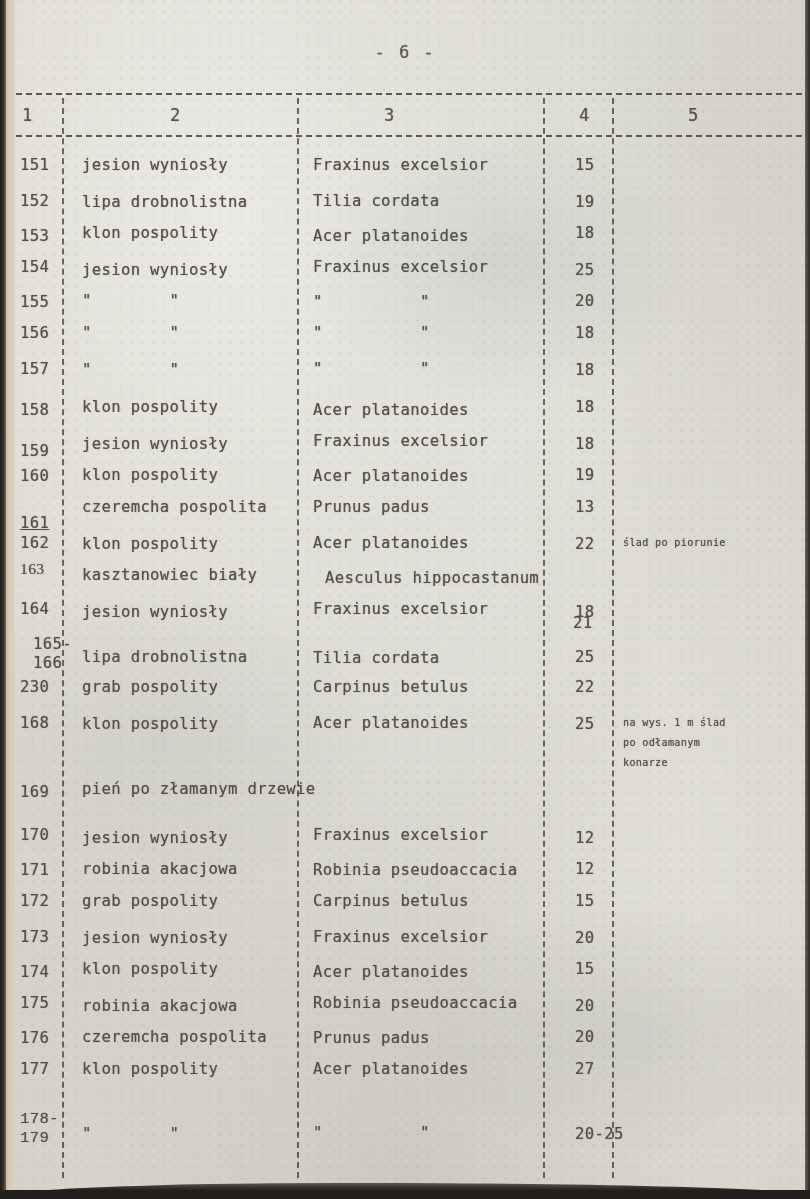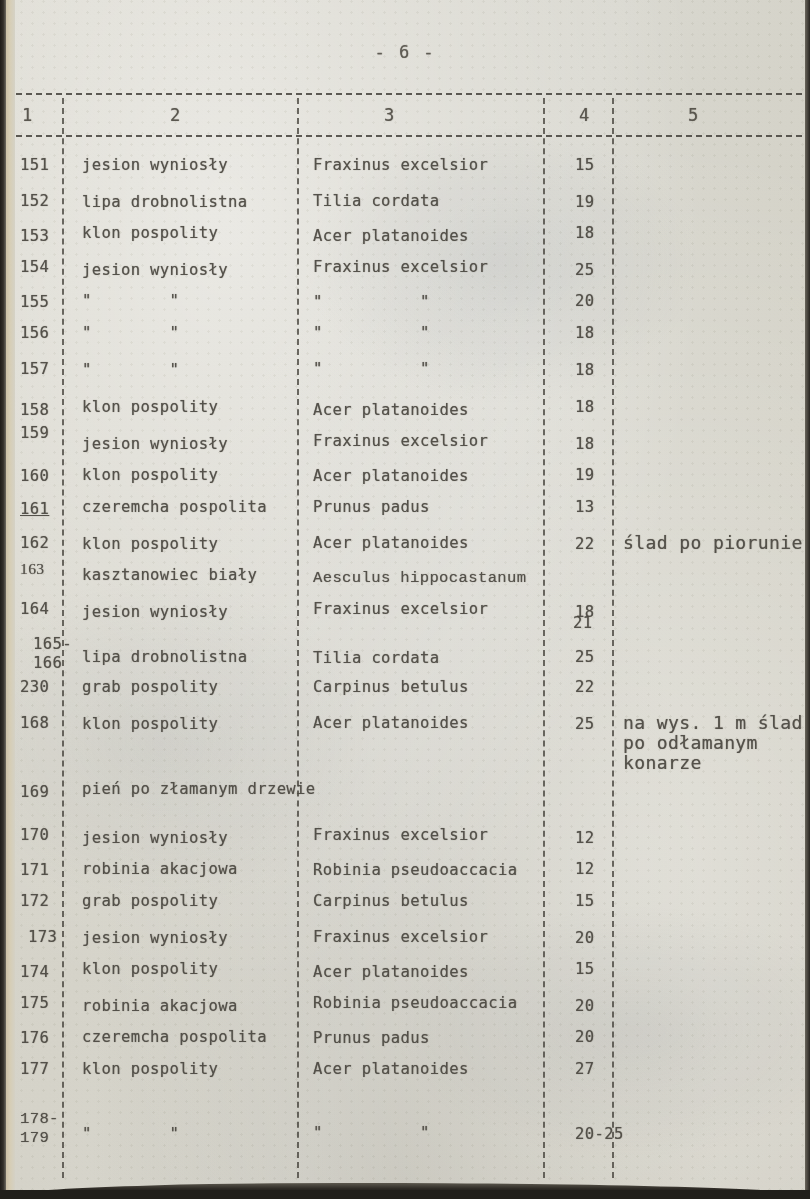--- a/index.html
+++ b/index.html
@@ -83,21 +83,21 @@
     position:absolute;width:0;
     border-left:2px dashed #46433c;
     opacity:.78;
   }
 
   
   .hdr{font-size:17px;color:#504d45;}
   .cell{font-size:15.5px;}
   .c1{text-align:left;}
   .c4{text-align:left;}
-  .note{font-size:18px;line-height:20px;}
+  .note{font-size:10px;line-height:20px;}
 </style>
 </head>
 <body>
 
 <div id="page">
 
   <div id="cast"></div>
   <div id="grain"></div>
 
   <div id="binding-dark"></div>
@@ -167,48 +167,48 @@
         <div class="ink cell" style="left:313px;top:359.6px;">"          "</div>
         <div class="ink cell c4" style="left:575px;top:360.6px;">18</div>
       </div>
       <div>
         <div class="ink cell c1" style="left:20px;top:401.20000000000005px;line-height:19px;">158</div>
         <div class="ink cell" style="left:82px;top:398.20000000000005px;">klon pospolity</div>
         <div class="ink cell" style="left:313px;top:401.20000000000005px;">Acer platanoides</div>
         <div class="ink cell c4" style="left:575px;top:398.20000000000005px;">18</div>
       </div>
       <div>
-        <div class="ink cell c1" style="left:20px;top:424px;line-height:19px;text-align:center;">159</div>
+        <div class="ink cell c1" style="left:20px;top:442px;line-height:19px;text-align:center;">159</div>
         <div class="ink cell" style="left:82px;top:434.8px;">jesion wyniosły</div>
         <div class="ink cell" style="left:313px;top:431.8px;">Fraxinus excelsior</div>
         <div class="ink cell c4" style="left:575px;top:434.8px;">18</div>
       </div>
       <div>
         <div class="ink cell c1" style="left:20px;top:467.40000000000003px;line-height:19px;">160</div>
         <div class="ink cell" style="left:82px;top:466.40000000000003px;">klon pospolity</div>
         <div class="ink cell" style="left:313px;top:467.40000000000003px;">Acer platanoides</div>
         <div class="ink cell c4" style="left:575px;top:466.40000000000003px;">19</div>
       </div>
       <div>
-        <div class="ink cell c1" style="left:20px;top:500px;line-height:19px;text-decoration:underline;">161</div>
+        <div class="ink cell c1" style="left:20px;top:514px;line-height:19px;text-decoration:underline;">161</div>
         <div class="ink cell" style="left:82px;top:498px;">czeremcha pospolita</div>
         <div class="ink cell" style="left:313px;top:498px;">Prunus padus</div>
         <div class="ink cell c4" style="left:575px;top:498px;">13</div>
       </div>
       <div>
         <div class="ink cell c1" style="left:20px;top:533.6px;line-height:19px;">162</div>
         <div class="ink cell" style="left:82px;top:534.6px;">klon pospolity</div>
         <div class="ink cell" style="left:313px;top:533.6px;">Acer platanoides</div>
         <div class="ink cell c4" style="left:575px;top:534.6px;">22</div>
         <div class="ink note" style="left:623px;top:532.6px;">ślad po piorunie</div>
       </div>
       <div>
         <div class="ink cell c1" style="left:20px;top:559px;line-height:19px;font-family:Liberation Serif, serif;">163</div>
         <div class="ink cell" style="left:82px;top:566.2px;">kasztanowiec biały</div>
-        <div class="ink cell" style="left:313px;top:569.2px;font-family:Liberation Mono, monospace;">Aesculus hippocastanum</div>
+        <div class="ink cell" style="left:325px;top:569.2px;">Aesculus hippocastanum</div>
         <div class="ink cell c4" style="left:573px;top:566.2px;margin-top:48px;">21</div>
       </div>
       <div>
         <div class="ink cell c1" style="left:20px;top:599.8px;line-height:19px;">164</div>
         <div class="ink cell" style="left:82px;top:602.8px;">jesion wyniosły</div>
         <div class="ink cell" style="left:313px;top:599.8px;">Fraxinus excelsior</div>
         <div class="ink cell c4" style="left:575px;top:602.8px;">18</div>
       </div>
       <div>
         <div class="ink cell c1" style="left:20px;top:635.4000000000001px;line-height:19px;margin-left:13px;">165-
@@ -248,21 +248,21 @@
         <div class="ink cell" style="left:313px;top:861.4px;">Robinia pseudoaccacia</div>
         <div class="ink cell c4" style="left:575px;top:860.4px;">12</div>
       </div>
       <div>
         <div class="ink cell c1" style="left:20px;top:892px;line-height:19px;">172</div>
         <div class="ink cell" style="left:82px;top:892px;">grab pospolity</div>
         <div class="ink cell" style="left:313px;top:892px;">Carpinus betulus</div>
         <div class="ink cell c4" style="left:575px;top:892px;">15</div>
       </div>
       <div>
-        <div class="ink cell c1" style="left:20px;top:927.6px;line-height:19px;margin-left:8px;">173</div>
+        <div class="ink cell c1" style="left:20px;top:927.6px;line-height:19px;">173</div>
         <div class="ink cell" style="left:82px;top:928.6px;">jesion wyniosły</div>
         <div class="ink cell" style="left:313px;top:927.6px;">Fraxinus excelsior</div>
         <div class="ink cell c4" style="left:575px;top:928.6px;">20</div>
       </div>
       <div>
         <div class="ink cell c1" style="left:20px;top:963.2px;line-height:19px;">174</div>
         <div class="ink cell" style="left:82px;top:960.2px;">klon pospolity</div>
         <div class="ink cell" style="left:313px;top:963.2px;">Acer platanoides</div>
         <div class="ink cell c4" style="left:575px;top:960.2px;">15</div>
       </div>

